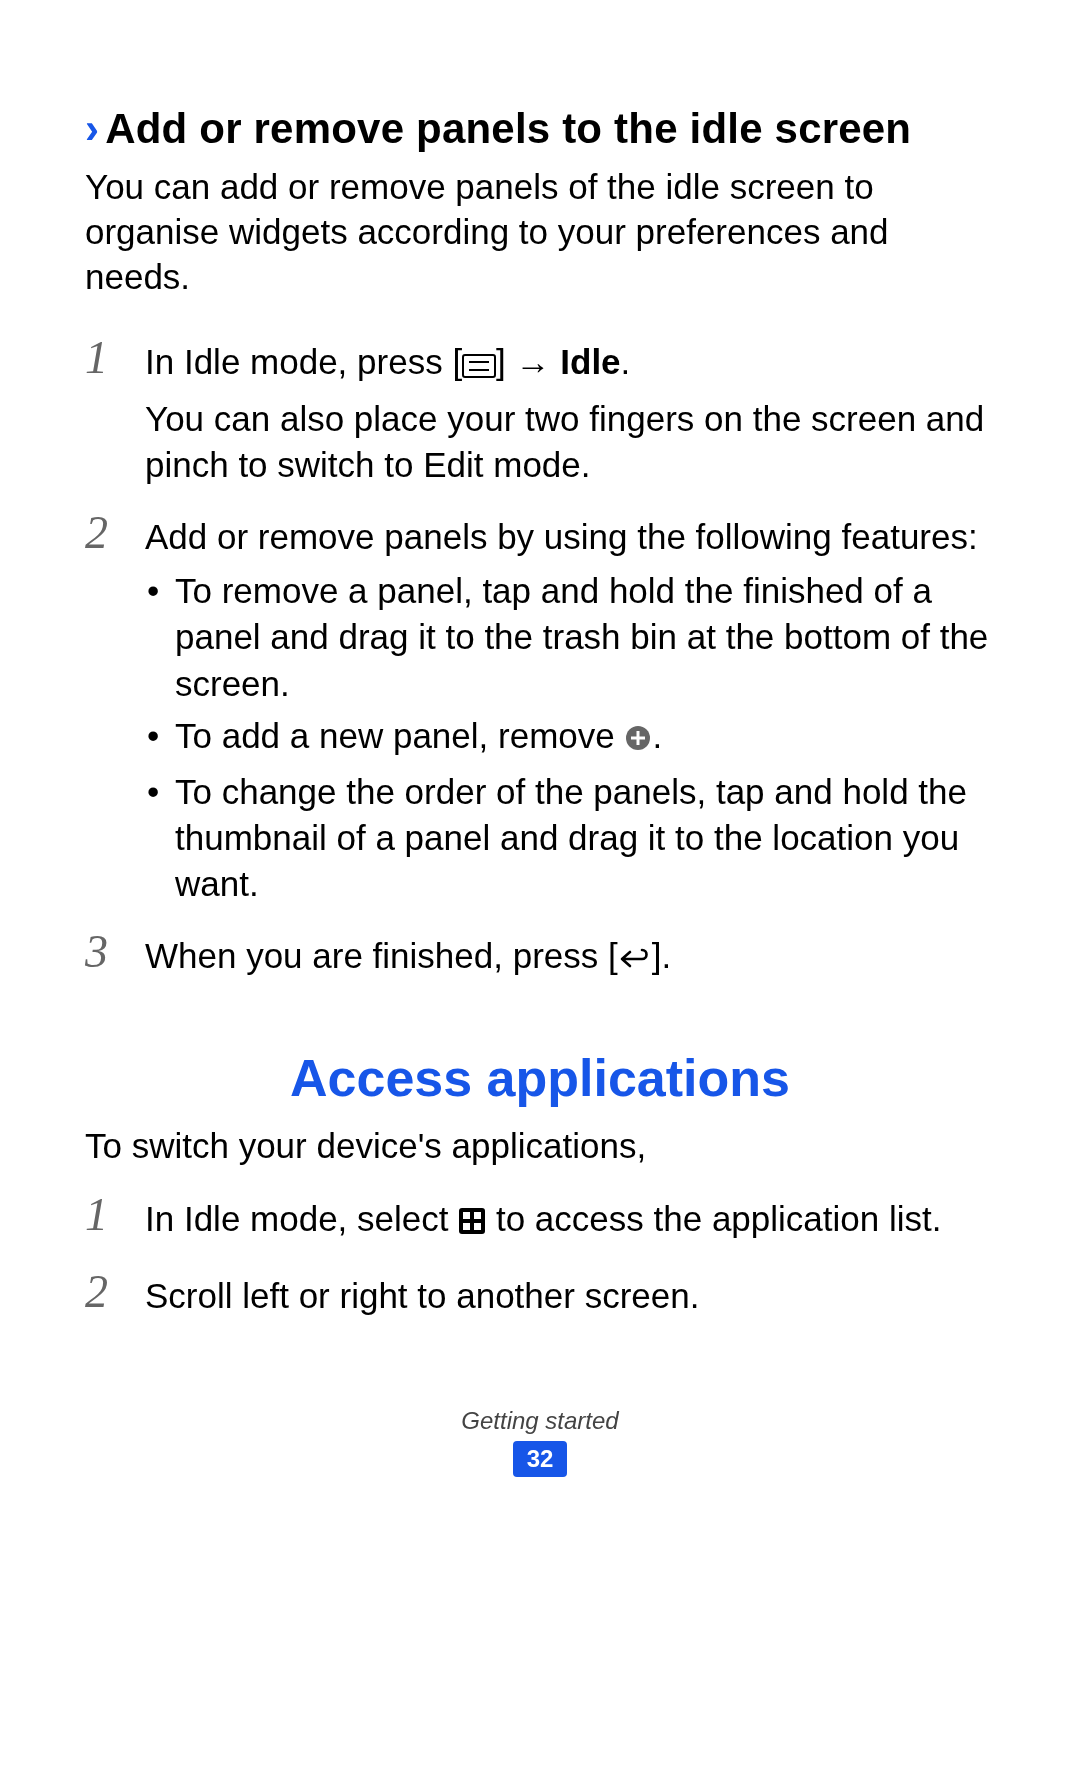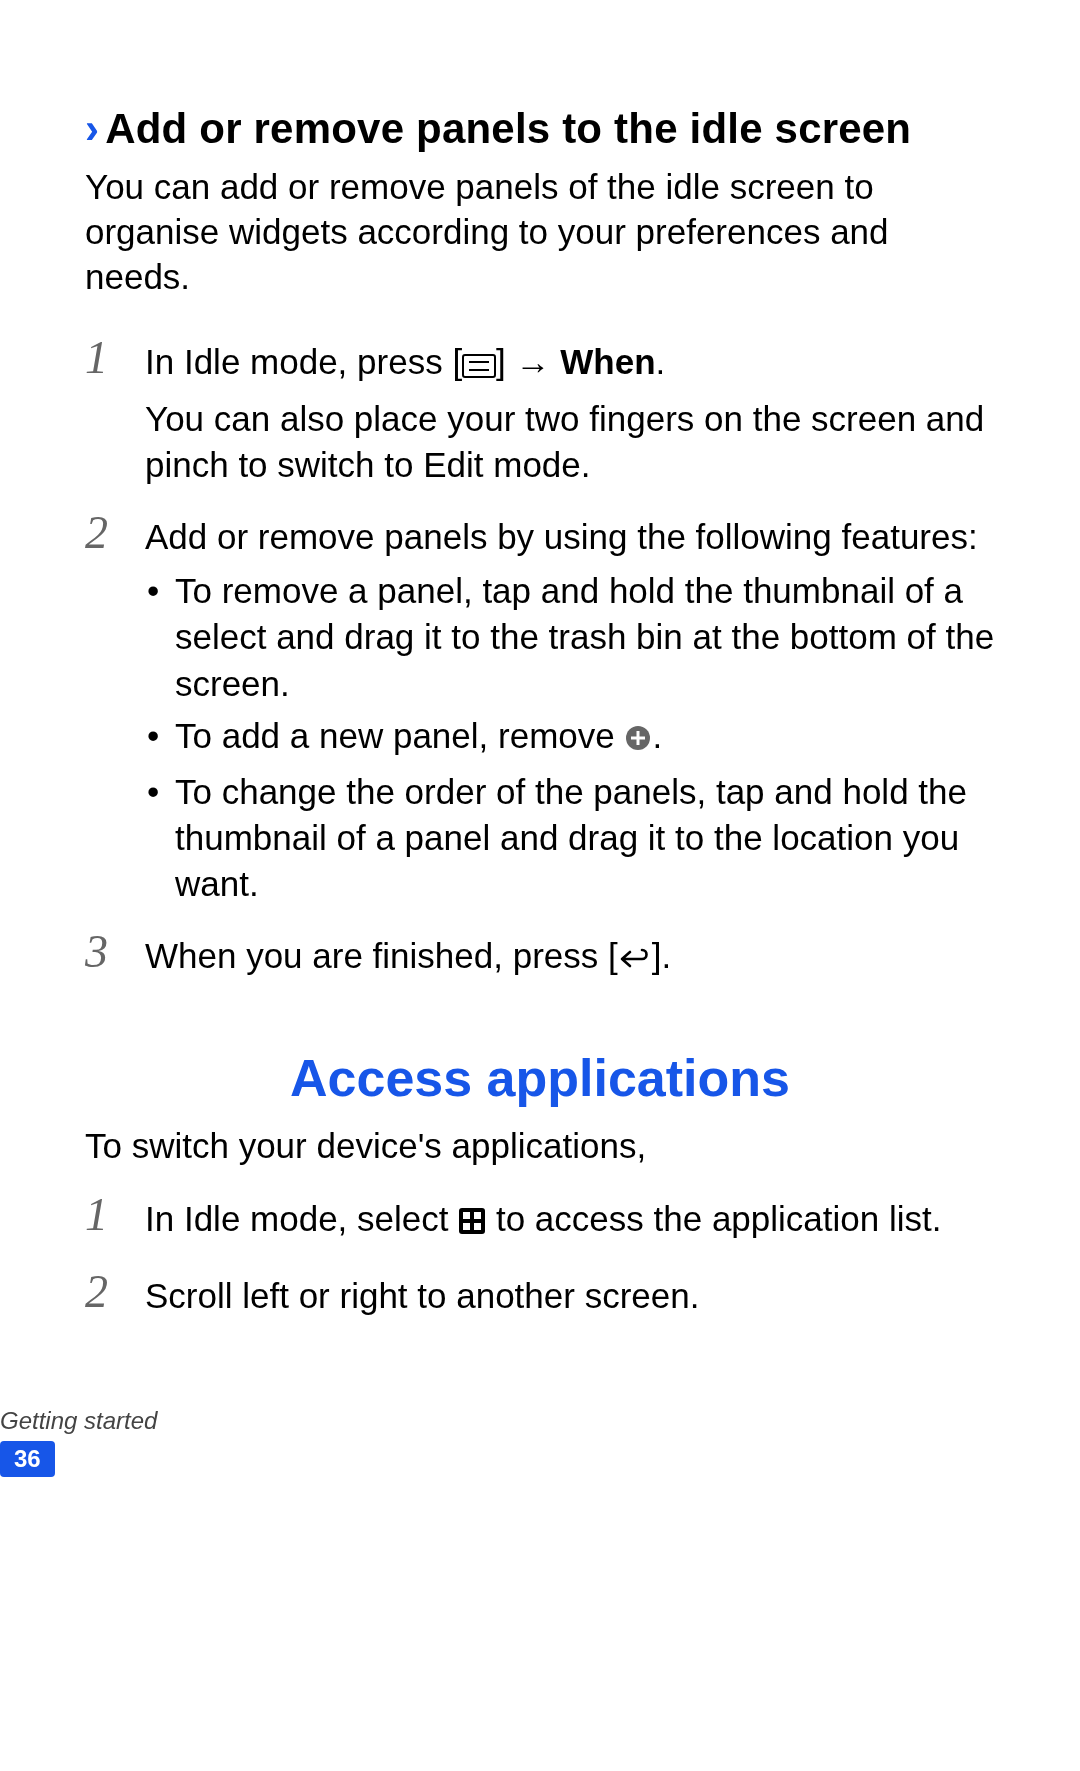--- a/index.html
+++ b/index.html
@@ -12,21 +12,21 @@
   .step { display: flex; margin-bottom: 20px; }
   .step-num { font-family: Georgia, "Times New Roman", serif; font-style: italic; font-size: 46px; color: #666; width: 60px; flex-shrink: 0; line-height: 1.0; position: relative; top: -4px; }
   .step-body { font-size: 35px; line-height: 1.32; flex: 1; }
   .step-body p { margin-bottom: 6px; }
   .bold { font-weight: 700; }
   .bullets { list-style: none; margin-top: 8px; }
   .bullets li { position: relative; padding-left: 30px; margin-bottom: 6px; font-size: 35px; line-height: 1.32; }
   .bullets li::before { content: "•"; position: absolute; left: 2px; top: 0; font-size: 35px; }
   .section-title { color: #1756e8; font-size: 52px; font-weight: 700; margin-top: 58px; margin-bottom: 16px; text-align: center; }
   .icon { display: inline-block; vertical-align: -4px; }
-  .footer { position: absolute; bottom: 55px; left: 0; width: 1080px; }
+  .footer { position: absolute; bottom: 55px; left: 0; width: 1080px; text-align: center; }
   .footer-label { font-style: italic; font-size: 24px; color: #444; margin-bottom: 6px; }
   .page-badge { display: inline-block; background: #1756e8; color: #fff; font-size: 24px; font-weight: 600; padding: 4px 14px; border-radius: 4px; }
 </style>
 </head>
 <body>
 
 <div class="page">
 
   <h2 class="subhead">
     <span class="chevron">›</span><span>Add or remove panels to the idle screen</span>
@@ -35,32 +35,32 @@
 
   <ol class="steps">
     <li class="step">
       <div class="step-num">1</div>
       <div class="step-body">
         <p>
           <span>In Idle mode, press [</span><span class="icon"><svg width="34" height="24" viewBox="0 0 34 24">
                 <rect x="1" y="1" width="32" height="22" rx="2" fill="none" stroke="#000" stroke-width="2"></rect>
                 <line x1="7" y1="8" x2="27" y2="8" stroke="#000" stroke-width="2"></line>
                 <line x1="7" y1="16" x2="27" y2="16" stroke="#000" stroke-width="2"></line>
-              </svg></span><span>] → </span><span class="bold">When</span><span>.</span>
+              </svg></span><span>] → </span><span class="bold">Idle</span><span>.</span>
         </p>
         <p>You can also place your two fingers on the screen and pinch to switch to Edit mode.</p>
       </div>
     </li>
 
     <li class="step">
       <div class="step-num">2</div>
       <div class="step-body">
         <p>Add or remove panels by using the following features:</p>
         <ul class="bullets">
-          <li>To remove a panel, tap and hold the thumbnail of a select and drag it to the trash bin at the bottom of the screen.</li>
+          <li>To remove a panel, tap and hold the finished of a panel and drag it to the trash bin at the bottom of the screen.</li>
           <li>
             <span>To add a new panel, remove </span><span class="icon"><svg width="28" height="28" viewBox="0 0 28 28">
                   <circle cx="14" cy="14" r="12" fill="#666"></circle>
                   <line x1="14" y1="7" x2="14" y2="21" stroke="#fff" stroke-width="3"></line>
                   <line x1="7" y1="14" x2="21" y2="14" stroke="#fff" stroke-width="3"></line>
                 </svg></span><span>.</span>
           </li>
           <li>To change the order of the panels, tap and hold the thumbnail of a panel and drag it to the location you want.</li>
         </ul>
       </div>
@@ -99,16 +99,16 @@
     <li class="step">
       <div class="step-num">2</div>
       <div class="step-body">
         <p>Scroll left or right to another screen.</p>
       </div>
     </li>
   </ol>
 
   <div class="footer">
     <div class="footer-label">Getting started</div>
-    <div class="page-badge">36</div>
+    <div class="page-badge">32</div>
   </div>
 
 </div>
 
 </body></html>

